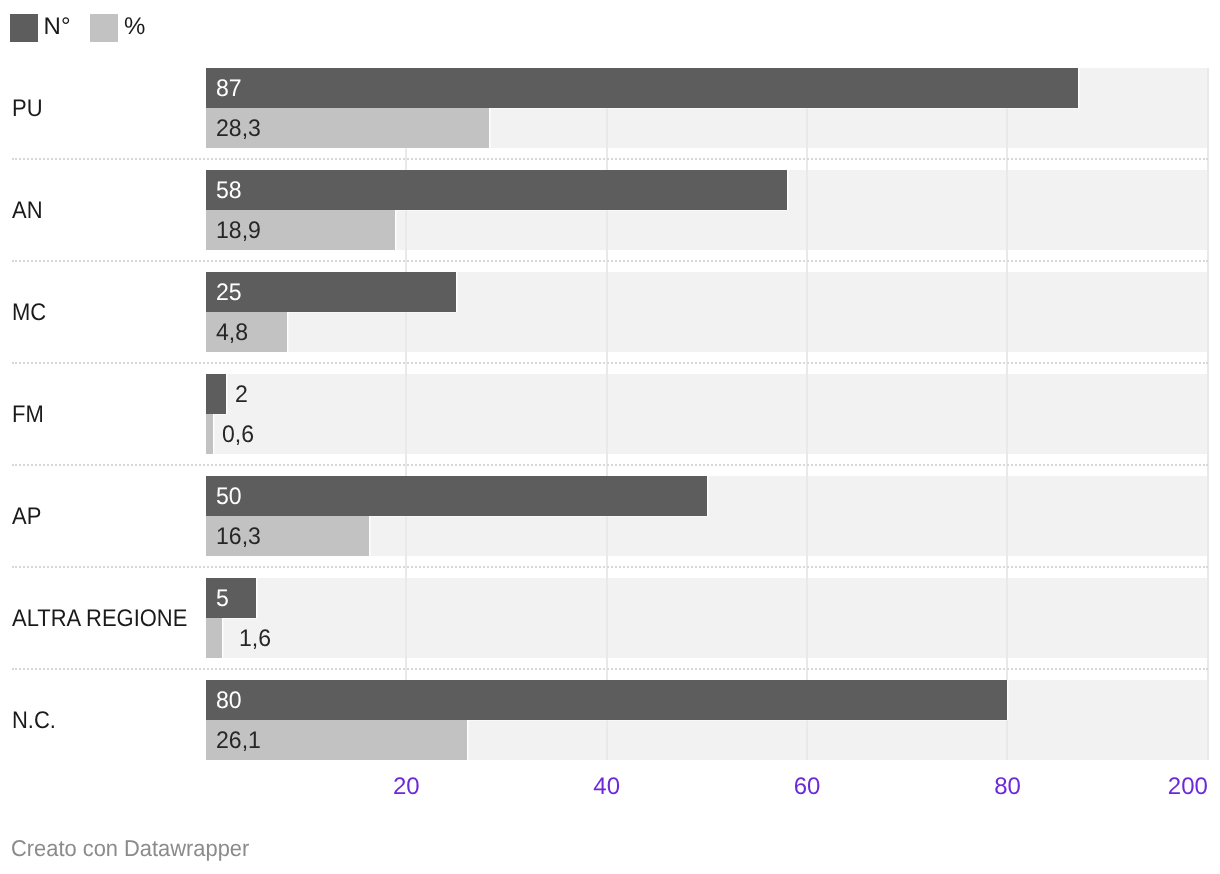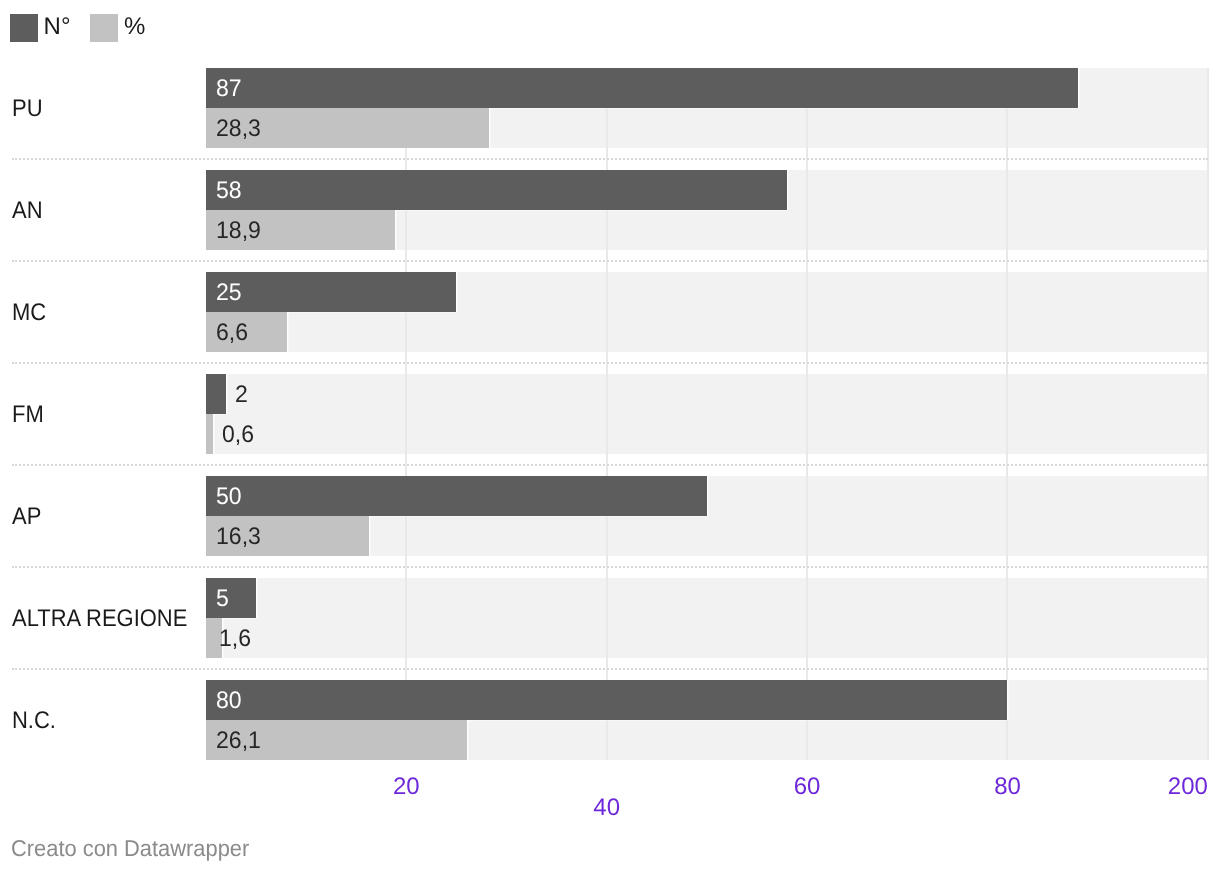--- a/index.html
+++ b/index.html
@@ -75,47 +75,47 @@
       <div class="catlabel" style="top: 199.15px;">AN</div>
       <div class="bar n" style="left: 205.9px; top: 170.25px; width: 581.16px; height: 39.9px;"></div>
       <div class="vlabel on-dark" style="left: 215.5px; top: 179px; visibility: visible;">58</div>
       <div class="bar p" style="left: 205.9px; top: 210.15px; width: 189.378px; height: 39.9px;"></div>
       <div class="vlabel on-light" style="left: 215.5px; top: 218.9px; visibility: visible;">18,9</div>
       <div class="sep" style="left: 11.8px; top: 259.85px; width: 1196px;"></div>
       <div class="catlabel" style="top: 301.15px;">MC</div>
       <div class="bar n" style="left: 205.9px; top: 272.25px; width: 250.5px; height: 39.9px;"></div>
       <div class="vlabel on-dark" style="left: 215.5px; top: 281px; visibility: visible;">25</div>
       <div class="bar p" style="left: 205.9px; top: 312.15px; width: 81.162px; height: 39.9px;"></div>
-      <div class="vlabel on-light" style="left: 215.5px; top: 320.9px; visibility: visible;">6,6</div>
+      <div class="vlabel on-light" style="left: 215.5px; top: 320.9px; visibility: visible;">4,8</div>
       <div class="sep" style="left: 11.8px; top: 361.85px; width: 1196px;"></div>
       <div class="catlabel" style="top: 403.15px;">FM</div>
       <div class="bar n" style="left: 205.9px; top: 374.25px; width: 20.04px; height: 39.9px;"></div>
       <div class="vlabel on-light" style="left: 234.74px; top: 383px; visibility: visible;">2</div>
       <div class="bar p" style="left: 205.9px; top: 414.15px; width: 7.014px; height: 39.9px;"></div>
       <div class="vlabel on-light" style="left: 221.714px; top: 422.9px; visibility: visible;">0,6</div>
       <div class="sep" style="left: 11.8px; top: 463.85px; width: 1196px;"></div>
       <div class="catlabel" style="top: 505.15px;">AP</div>
       <div class="bar n" style="left: 205.9px; top: 476.25px; width: 501px; height: 39.9px;"></div>
       <div class="vlabel on-dark" style="left: 215.5px; top: 485px; visibility: visible;">50</div>
       <div class="bar p" style="left: 205.9px; top: 516.15px; width: 163.326px; height: 39.9px;"></div>
       <div class="vlabel on-light" style="left: 215.5px; top: 524.9px; visibility: visible;">16,3</div>
       <div class="sep" style="left: 11.8px; top: 565.85px; width: 1196px;"></div>
       <div class="catlabel" style="top: 607.15px;">ALTRA REGIONE</div>
       <div class="bar n" style="left: 205.9px; top: 578.25px; width: 50.1px; height: 39.9px;"></div>
       <div class="vlabel on-dark" style="left: 215.5px; top: 587px; visibility: visible;">5</div>
       <div class="bar p" style="left: 205.9px; top: 618.15px; width: 16.032px; height: 39.9px;"></div>
-      <div class="vlabel on-light" style="left: 219px; top: 626.9px; visibility: visible;">1,6</div>
+      <div class="vlabel on-light" style="left: 239px; top: 626.9px; visibility: visible;">1,6</div>
       <div class="sep" style="left: 11.8px; top: 667.85px; width: 1196px;"></div>
       <div class="catlabel" style="top: 709.15px;">N.C.</div>
       <div class="bar n" style="left: 205.9px; top: 680.25px; width: 801.6px; height: 39.9px;"></div>
       <div class="vlabel on-dark" style="left: 215.5px; top: 689px; visibility: visible;">80</div>
       <div class="bar p" style="left: 205.9px; top: 720.15px; width: 261.522px; height: 39.9px;"></div>
       <div class="vlabel on-light" style="left: 215.5px; top: 728.9px; visibility: visible;">26,1</div>
     </div>
   <div class="xaxis" id="xaxis">
       <div class="axlabel" style="top: 774.5px; left: 0px; transform: translateX(406.3px) translateX(-50%);">20</div>
-      <div class="axlabel" style="top: 774.5px; left: 0px; transform: translateX(606.7px) translateX(-50%); margin-top: 21px;">40</div>
+      <div class="axlabel" style="top: 774.5px; left: 0px; transform: translateX(606.7px) translateX(-50%);">40</div>
       <div class="axlabel" style="top: 774.5px; left: 0px; transform: translateX(807.1px) translateX(-50%);">60</div>
       <div class="axlabel" style="top: 774.5px; left: 0px; transform: translateX(1007.5px) translateX(-50%);">80</div>
       <div class="axlabel" style="top: 774.5px; left: 0px; transform: translateX(1207.9px) translateX(-100%);">200</div>
     </div>
   <div class="footer" style="top:837px">Creato con Datawrapper</div>
 </div>
 
 </body></html>

